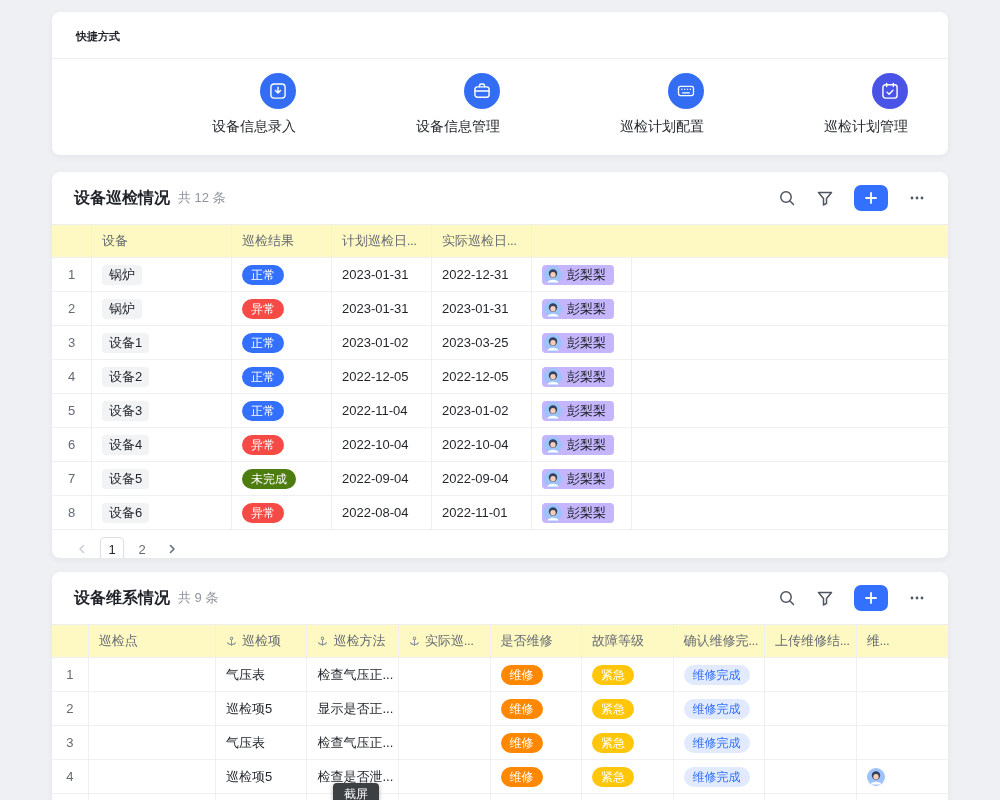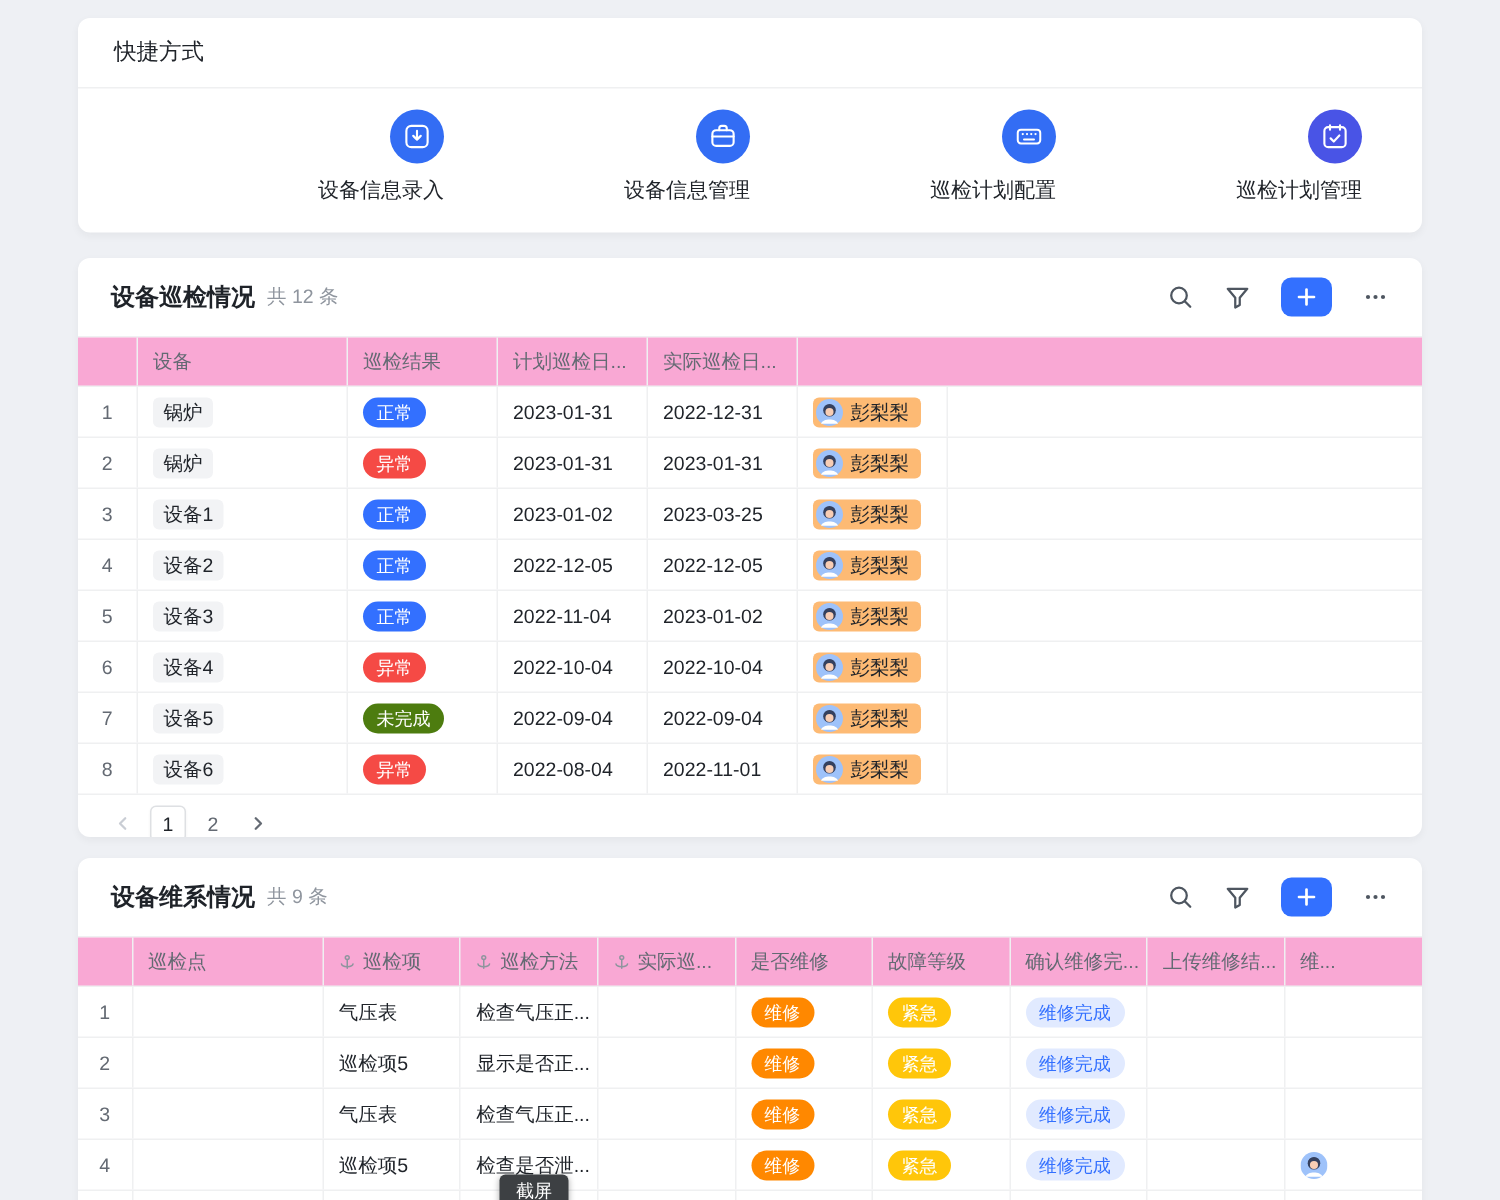--- a/index.html
+++ b/index.html
@@ -5,49 +5,49 @@
   html,body{margin:0;padding:0;width:1000px;height:800px;overflow:hidden;
     background:#eef0f4;font-family:"Liberation Sans","DejaVu Sans",sans-serif;color:#1f2329;}
   .page{position:relative;width:1000px;height:800px;}
   .card{position:absolute;left:52px;width:896px;background:#fff;border-radius:8px;
     box-shadow:0 2px 6px rgba(31,35,41,.05);overflow:hidden;}
   .card.shortcuts{top:12px;height:143px;}
   .card.inspection{top:172px;height:386px;}
   .card.maintenance{top:572px;height:320px;}
 
   .card-title-row{height:46px;line-height:46px;padding:0 24px;border-bottom:1px solid #eff0f1;}
-  .card-title{font-size:15px;font-weight:400;}
+  .card-title{font-size:11px;font-weight:700;}
   .shortcut-list{display:grid;grid-template-columns:repeat(4,1fr);padding:14px 40px 0;}
   .shortcut{display:flex;flex-direction:column;align-items:flex-end;gap:9px;cursor:pointer;}
   .shortcut-icon{width:36px;height:36px;border-radius:50%;display:flex;align-items:center;justify-content:center;}
   .ic-blue{background:#336df4;}
   .ic-indigo{background:#4954e6;}
   .shortcut-label{font-size:14px;}
 
   .tc-header{display:flex;align-items:center;height:52px;padding:0 22px;}
   .tc-title{font-size:16px;font-weight:700;margin:0;}
   .tc-count{margin-left:8px;font-size:13px;color:#8f959e;}
   .toolbar{margin-left:auto;display:flex;align-items:center;gap:20px;}
   .tool{display:flex;align-items:center;justify-content:center;cursor:pointer;}
   .plus-btn{width:34px;height:26px;border-radius:7px;background:#3370ff;display:flex;
     align-items:center;justify-content:center;cursor:pointer;}
 
   .table{border-top:1px solid #eff0f1;font-size:13px;}
   .tr{display:flex;height:33px;align-items:stretch;border-bottom:1px solid #eff0f1;}
-  .tr.head{height:32px;background:#f9a8d4;color:#646a73;}
+  .tr.head{height:32px;background:#fef9c3;color:#646a73;font-family:Liberation Serif, serif;}
   .td{display:flex;align-items:center;gap:5px;padding:0 10px;box-sizing:border-box;
     border-right:1px solid #eff0f1;overflow:hidden;white-space:nowrap;}
   .c-no{width:40px;justify-content:center;color:#646a73;padding:0 4px;}
   .c-wide{width:140px;}
   .c-100{width:100px;}
   .c-last{border-right:none;}
   .filler{flex:1;border-right:none;}
 
   .chip{background:#f2f3f5;border-radius:4px;padding:1px 7px;line-height:18px;}
-  .person-chip{display:flex;align-items:center;gap:5px;background:#fdba74;border-radius:4px;
+  .person-chip{display:flex;align-items:center;gap:5px;background:#c4b5fd;border-radius:4px;
     padding:1px 8px 1px 2px;line-height:18px;}
   .avatar{width:18px;height:18px;display:flex;}
   .badge{height:20px;line-height:20px;padding:0 9px;border-radius:10px;font-size:12px;color:#fff;}
   .badge.ok{background:#3370ff;}
   .badge.error{background:#f54a45;}
   .badge.pending{background:#4d7c0f;}
   .badge.repair{background:#ff8800;}
   .badge.urgent{background:#ffc60a;}
   .badge.done{background:#e1eaff;color:#3370ff;}
   .field-icon{display:flex;flex:none;}

